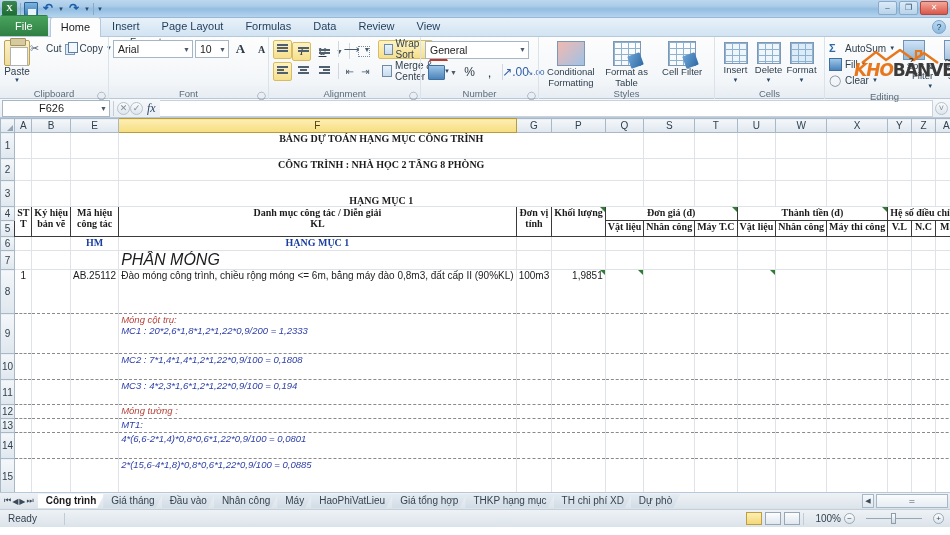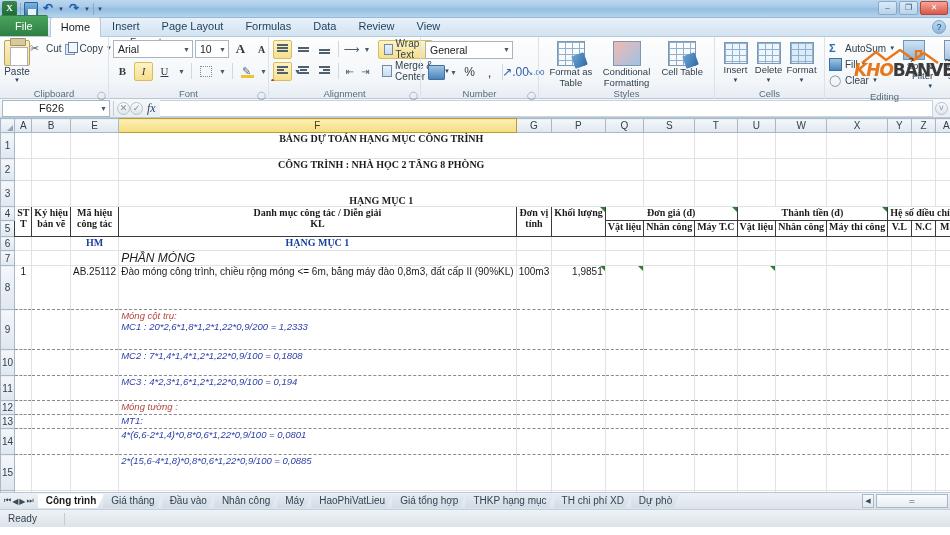--- a/index.html
+++ b/index.html
@@ -286,21 +286,21 @@
             <span class="mini ic-fp"></span>
             <span>Format Painter</span>
           </div>
         </div>
       </div>
       <div class="glabel">Clipboard</div>
       <div class="dlg">◯</div>
     </div>
 
     <div class="rgroup" style="width:160px">
-      <div class="gbody" style="flex-direction:column">
+      <div class="gbody" style="flex-direction:row">
         <div class="fontrow">
           <div class="combo" style="width:80px">
             <span class="cv">Arial</span>
             <span class="ar">▼</span>
           </div>
           <div class="combo" style="width:34px">
             <span class="cv">10</span>
             <span class="ar">▼</span>
           </div>
           <div class="tbtn grow-a" style="font-size:13px">A</div>
@@ -354,21 +354,21 @@
             </span>
           </div>
           <div class="sep-v"></div>
           <div class="tbtn">
             <span style="font-size:11px;color:#4b5c6c">⟶</span>
           </div>
           <div class="tbtn sm">▼</div>
           <div style="width:4px"></div>
           <div class="wrap-btn">
             <span class="bx" style="width:11px;height:11px"></span>
-            <span>Wrap Text</span>
+            <span>Wrap Sort</span>
           </div>
         </div>
         <div class="fontrow" style="margin-top:2px">
           <div class="tbtn on">
             <span class="al-ic">
               <i style="top:3px;width:11px"></i>
                 <i style="top:6px;width:7px"></i>
                 <i style="top:9px;width:11px"></i>
             </span>
           </div>
@@ -401,21 +401,21 @@
           </div>
         </div>
       </div>
       <div class="glabel">Alignment</div>
       <div class="dlg">◯</div>
     </div>
 
     <div class="rgroup" style="width:118px">
       <div class="gbody" style="flex-direction:column">
         <div class="fontrow" style="padding-top:1px">
-          <div class="combo" style="width:88px">
+          <div class="combo" style="width:104px">
             <span class="cv">General</span>
             <span class="ar">▼</span>
           </div>
         </div>
         <div class="numrow2" style="margin-top:3px">
           <div class="tbtn" style="width:22px">
             <span class="money"></span>
           </div>
           <div class="tbtn sm">▼</div>
           <div class="tbtn" style="font-size:12px">%</div>
@@ -429,30 +429,30 @@
           </div>
         </div>
       </div>
       <div class="glabel">Number</div>
       <div class="dlg">◯</div>
     </div>
 
     <div class="rgroup" style="width:176px">
       <div class="gbody" style="align-items:flex-start;padding-top:2px">
         <div class="st-item">
+          <div class="st-ic" style="background:linear-gradient(135deg,#f2b9b0,#9fc2e6)"></div>
+          <div>Conditional Formatting</div>
+        </div>
+        <div class="st-item">
           <div class="st-ic gridlines brush"></div>
           <div>Format as Table</div>
         </div>
         <div class="st-item">
-          <div class="st-ic" style="background:linear-gradient(135deg,#f2b9b0,#9fc2e6)"></div>
-          <div>Conditional Formatting</div>
-        </div>
-        <div class="st-item">
           <div class="st-ic gridlines brush"></div>
-          <div>Cell Table</div>
+          <div>Cell Filter</div>
         </div>
       </div>
       <div class="glabel">Styles</div>
     </div>
 
     <div class="rgroup" style="width:110px">
       <div class="gbody" style="align-items:flex-start;padding-top:3px">
         <div class="cell-item">
           <div class="cell-ic gridlines" style="border:1px solid #7d97b5;background-color:#eef5fb"></div>
           <div>Insert</div>
@@ -680,21 +680,21 @@
         <td class="cell"></td>
             <td class="cell"></td>
             <td class="cell solid-r"></td>
       </tr>
 
       <tr style="height:11px">
         <td class="rowhead">7</td>
         <td class="cell solid-l"></td>
         <td class="cell"></td>
             <td class="cell"></td>
-        <td class="cell ital" style="font-size:12px">PHẦN MÓNG</td>
+        <td class="cell ital" style="font-size:16px">PHẦN MÓNG</td>
         <td class="cell"></td>
             <td class="cell"></td>
             <td class="cell"></td>
             <td class="cell"></td>
             <td class="cell"></td>
         <td class="cell"></td>
             <td class="cell"></td>
             <td class="cell"></td>
         <td class="cell"></td>
             <td class="cell"></td>
@@ -910,15 +910,28 @@
     <div class="tabscroll">
       <div class="tsb">◀</div>
       <div class="hscroll">⚌</div>
     </div>
 
   </div>
 
   <div class="status">
     <div class="st-ready">Ready</div>
     <div class="st-div"></div>
+    <div class="vmodes">
+      <div class="vm on"></div>
+      <div class="vm"></div>
+      <div class="vm"></div>
+      <div class="st-div"></div>
+      <div class="zoomtxt">100%</div>
+      <div class="zpm">−</div>
+      <div class="zslider">
+        <div class="ztrack"></div>
+        <div class="zthumb"></div>
+      </div>
+      <div class="zpm">+</div>
+    </div>
   </div>
 
 </div>
 
 </body></html>

